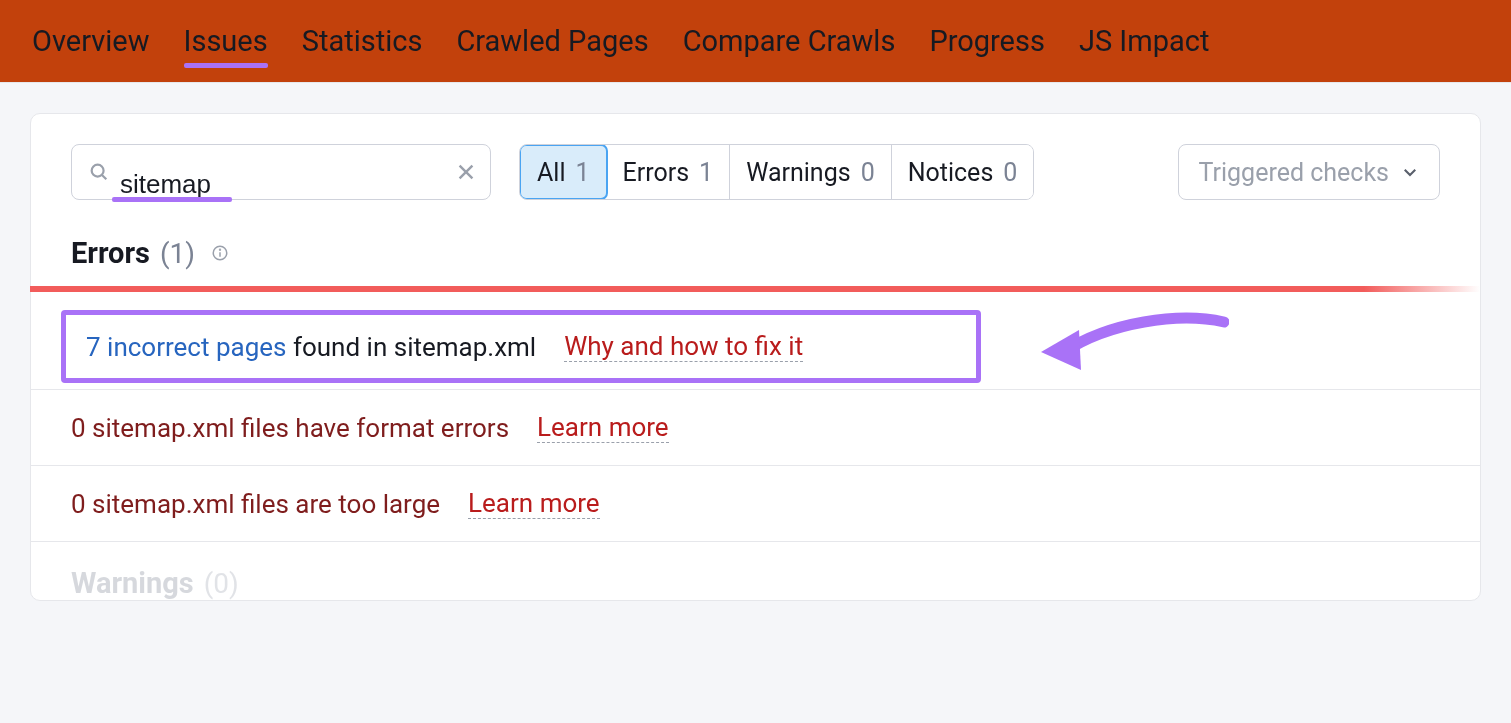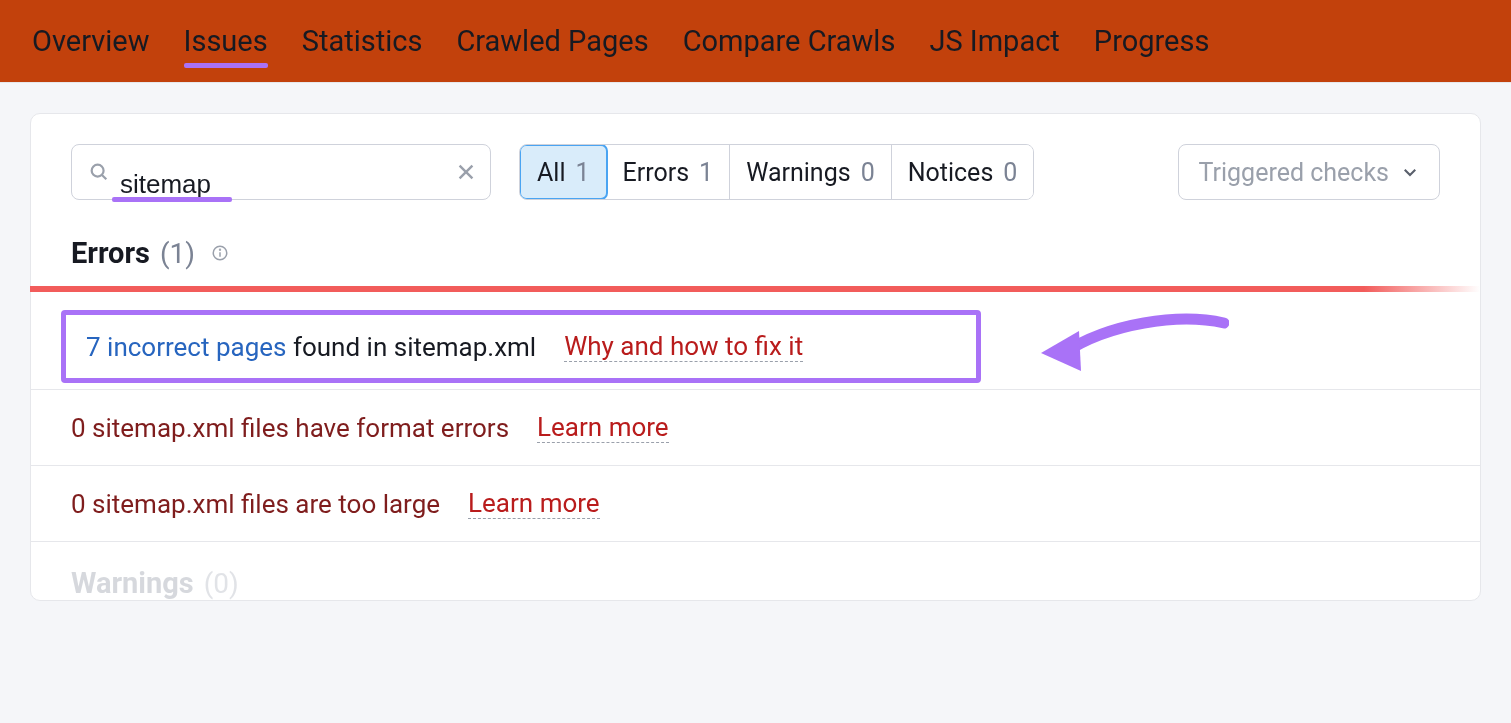--- a/index.html
+++ b/index.html
@@ -37,21 +37,21 @@
   
   .section-head { display: flex; align-items: center; gap: 10px; padding: 0 40px 16px 40px; }
   .section-title { font-size: 29px; font-weight: 700; }
   .section-count { font-size: 28px; color: #7b8394; font-weight: 400; }
   .info-icon { width: 18px; height: 18px; color: #9aa0ab; margin-left: 6px; }
 
   
   .red-line { height: 6px; background: linear-gradient(to right, #f25c5b 0%, #f25c5b 92%, rgba(242,92,91,0) 100%); margin: 0 0 12px -1px; }
 
   
-  .issue-row { display: flex; align-items: flex-end; gap: 28px; padding: 22px 40px; border-bottom: 1px solid #e6e7eb; font-size: 26px; background:#fff; }
+  .issue-row { display: flex; align-items: center; gap: 28px; padding: 22px 40px; border-bottom: 1px solid #e6e7eb; font-size: 26px; background:#fff; }
   .issue-row.highlight-wrap { padding: 6px 22px 6px 30px; border-bottom: 1px solid #e6e7eb; }
   .highlight-box { display: flex; align-items: center; gap: 28px; border: 5px solid #a972f7; border-radius: 4px; padding: 16px 20px; flex: 0 0 auto; width: 920px; }
   .issue-link { color: #2765bf; }
   .issue-link-green { color: #7f1d1d; }
   .issue-rest { color: #171a22; }
   .learn-link { color: #b91c1c; border-bottom: 1px dashed #9aa0ab; cursor: pointer; }
 
   
   .arrow-annot { margin-left: 20px; }
 
@@ -64,22 +64,22 @@
 </style>
 </head>
 <body>
 
 <div class="tabs">
   <div class="tab">Overview</div>
   <div class="tab active">Issues</div>
   <div class="tab">Statistics</div>
   <div class="tab">Crawled Pages</div>
   <div class="tab">Compare Crawls</div>
+  <div class="tab">Progress</div>
   <div class="tab">JS Impact</div>
-  <div class="tab">Progress</div>
 </div>
 
 <div class="card">
 
   <div class="toolbar">
 
     <div class="search-wrap">
       <span>
         <svg class="search-icon" viewBox="0 0 24 24" fill="none" stroke="currentColor" stroke-width="2.4">
             <circle cx="10.5" cy="10.5" r="6.5"></circle>

